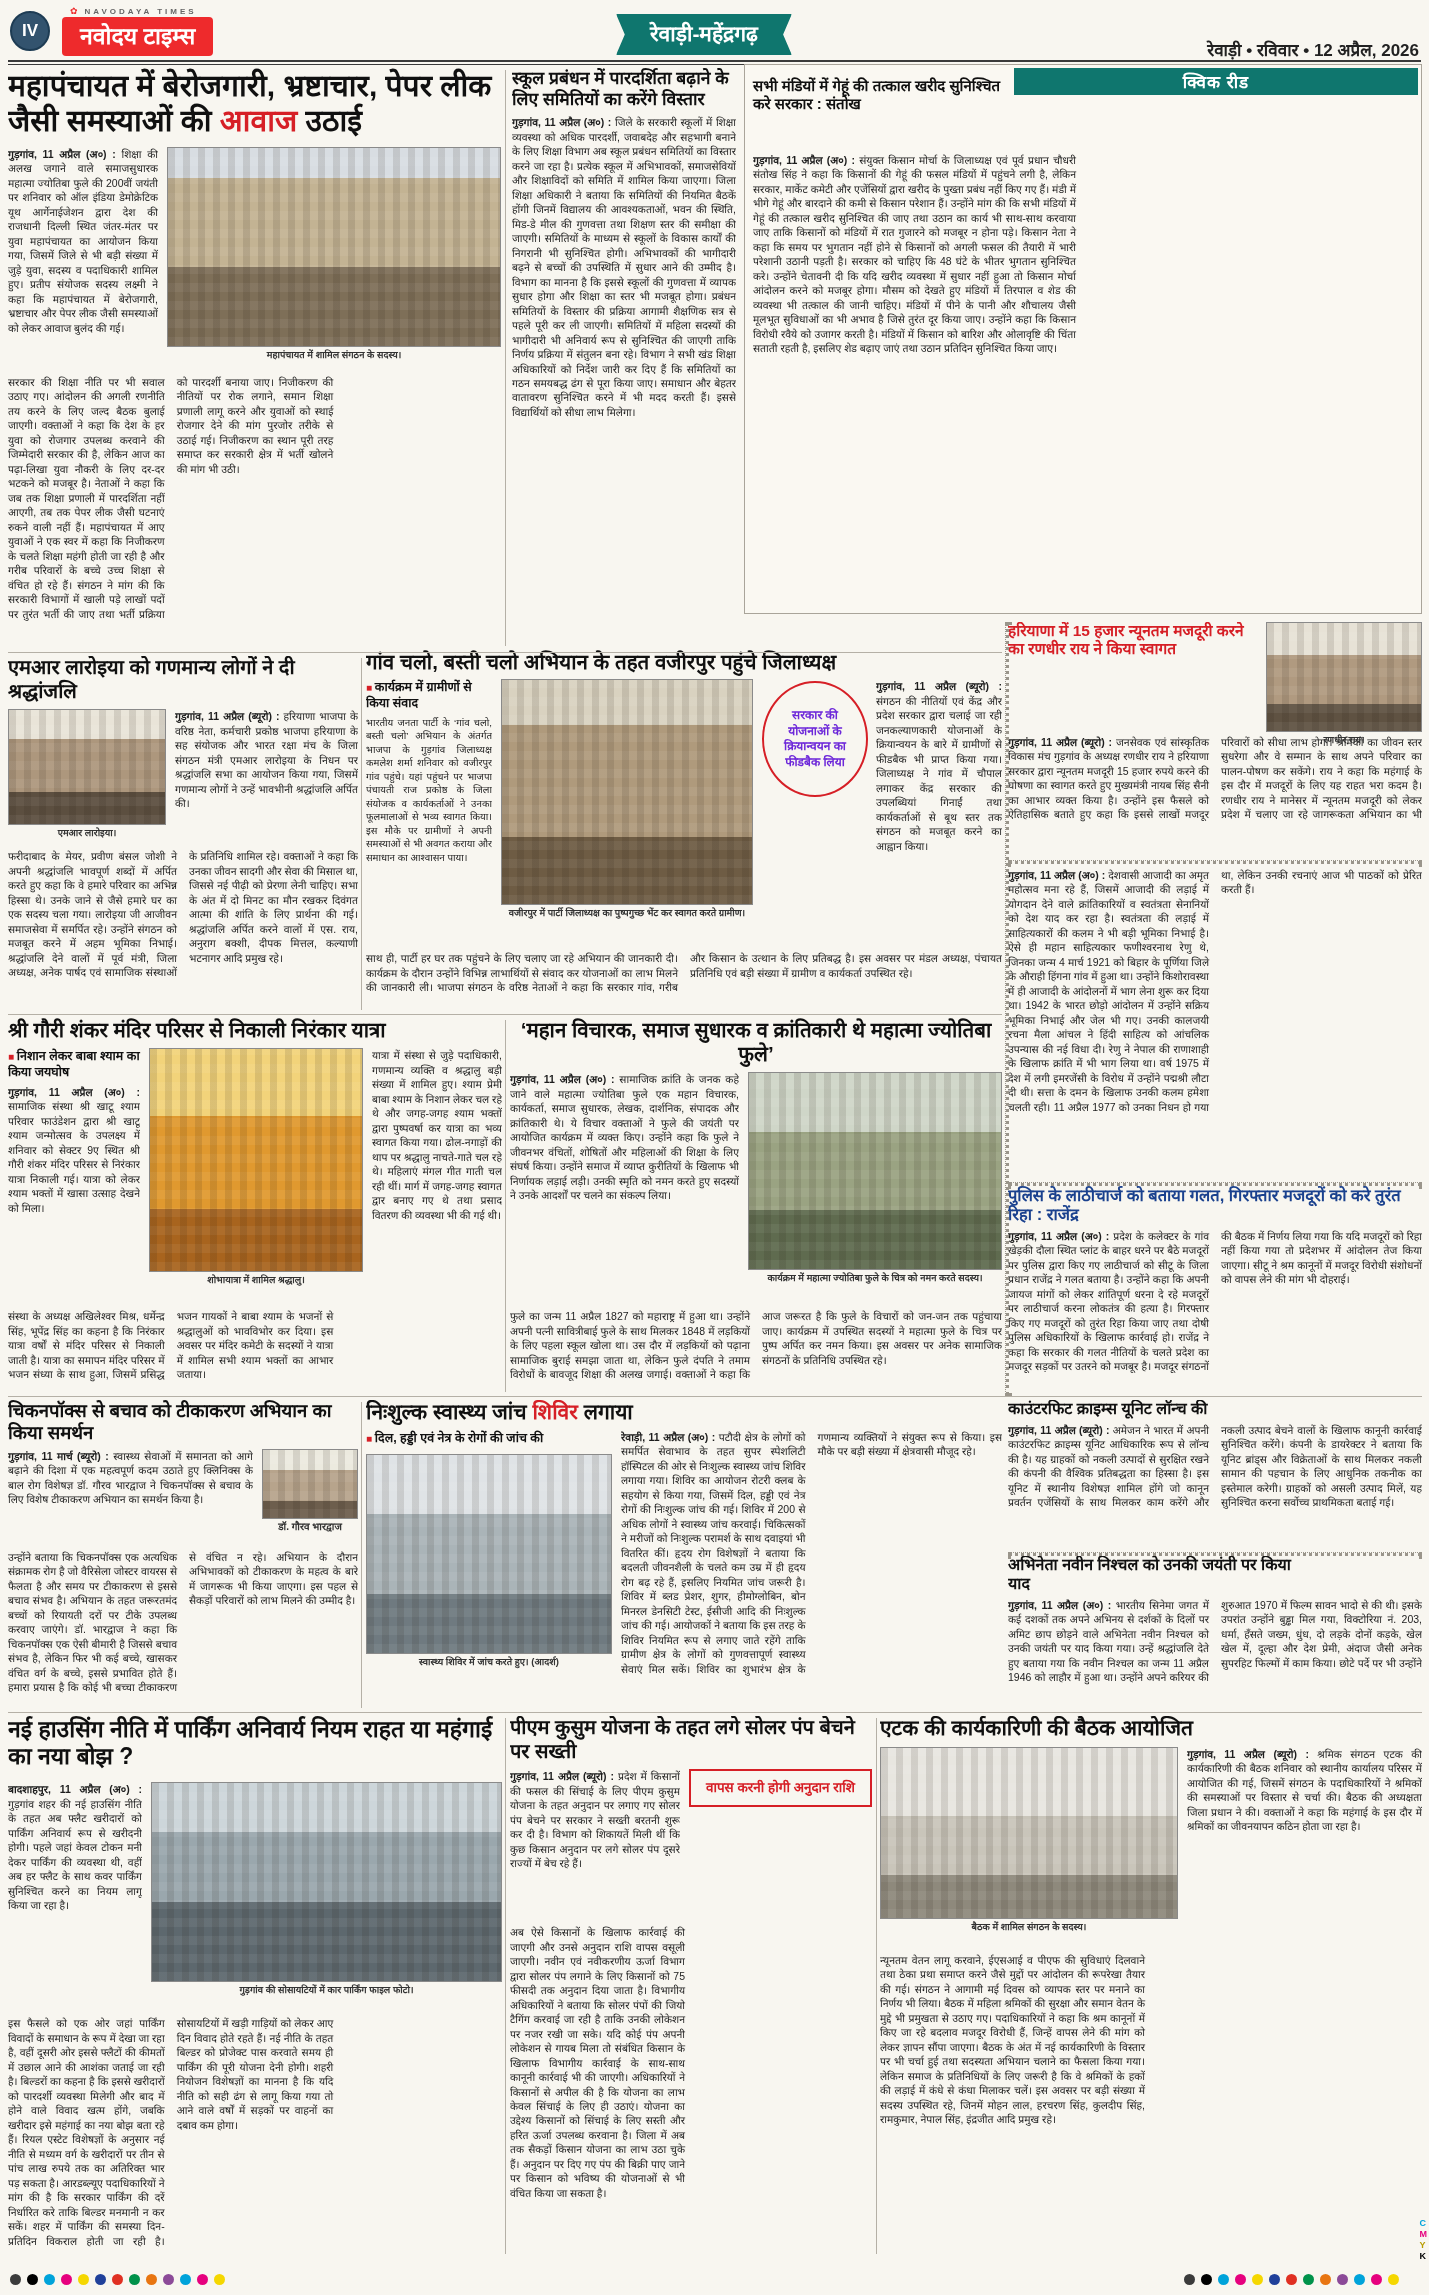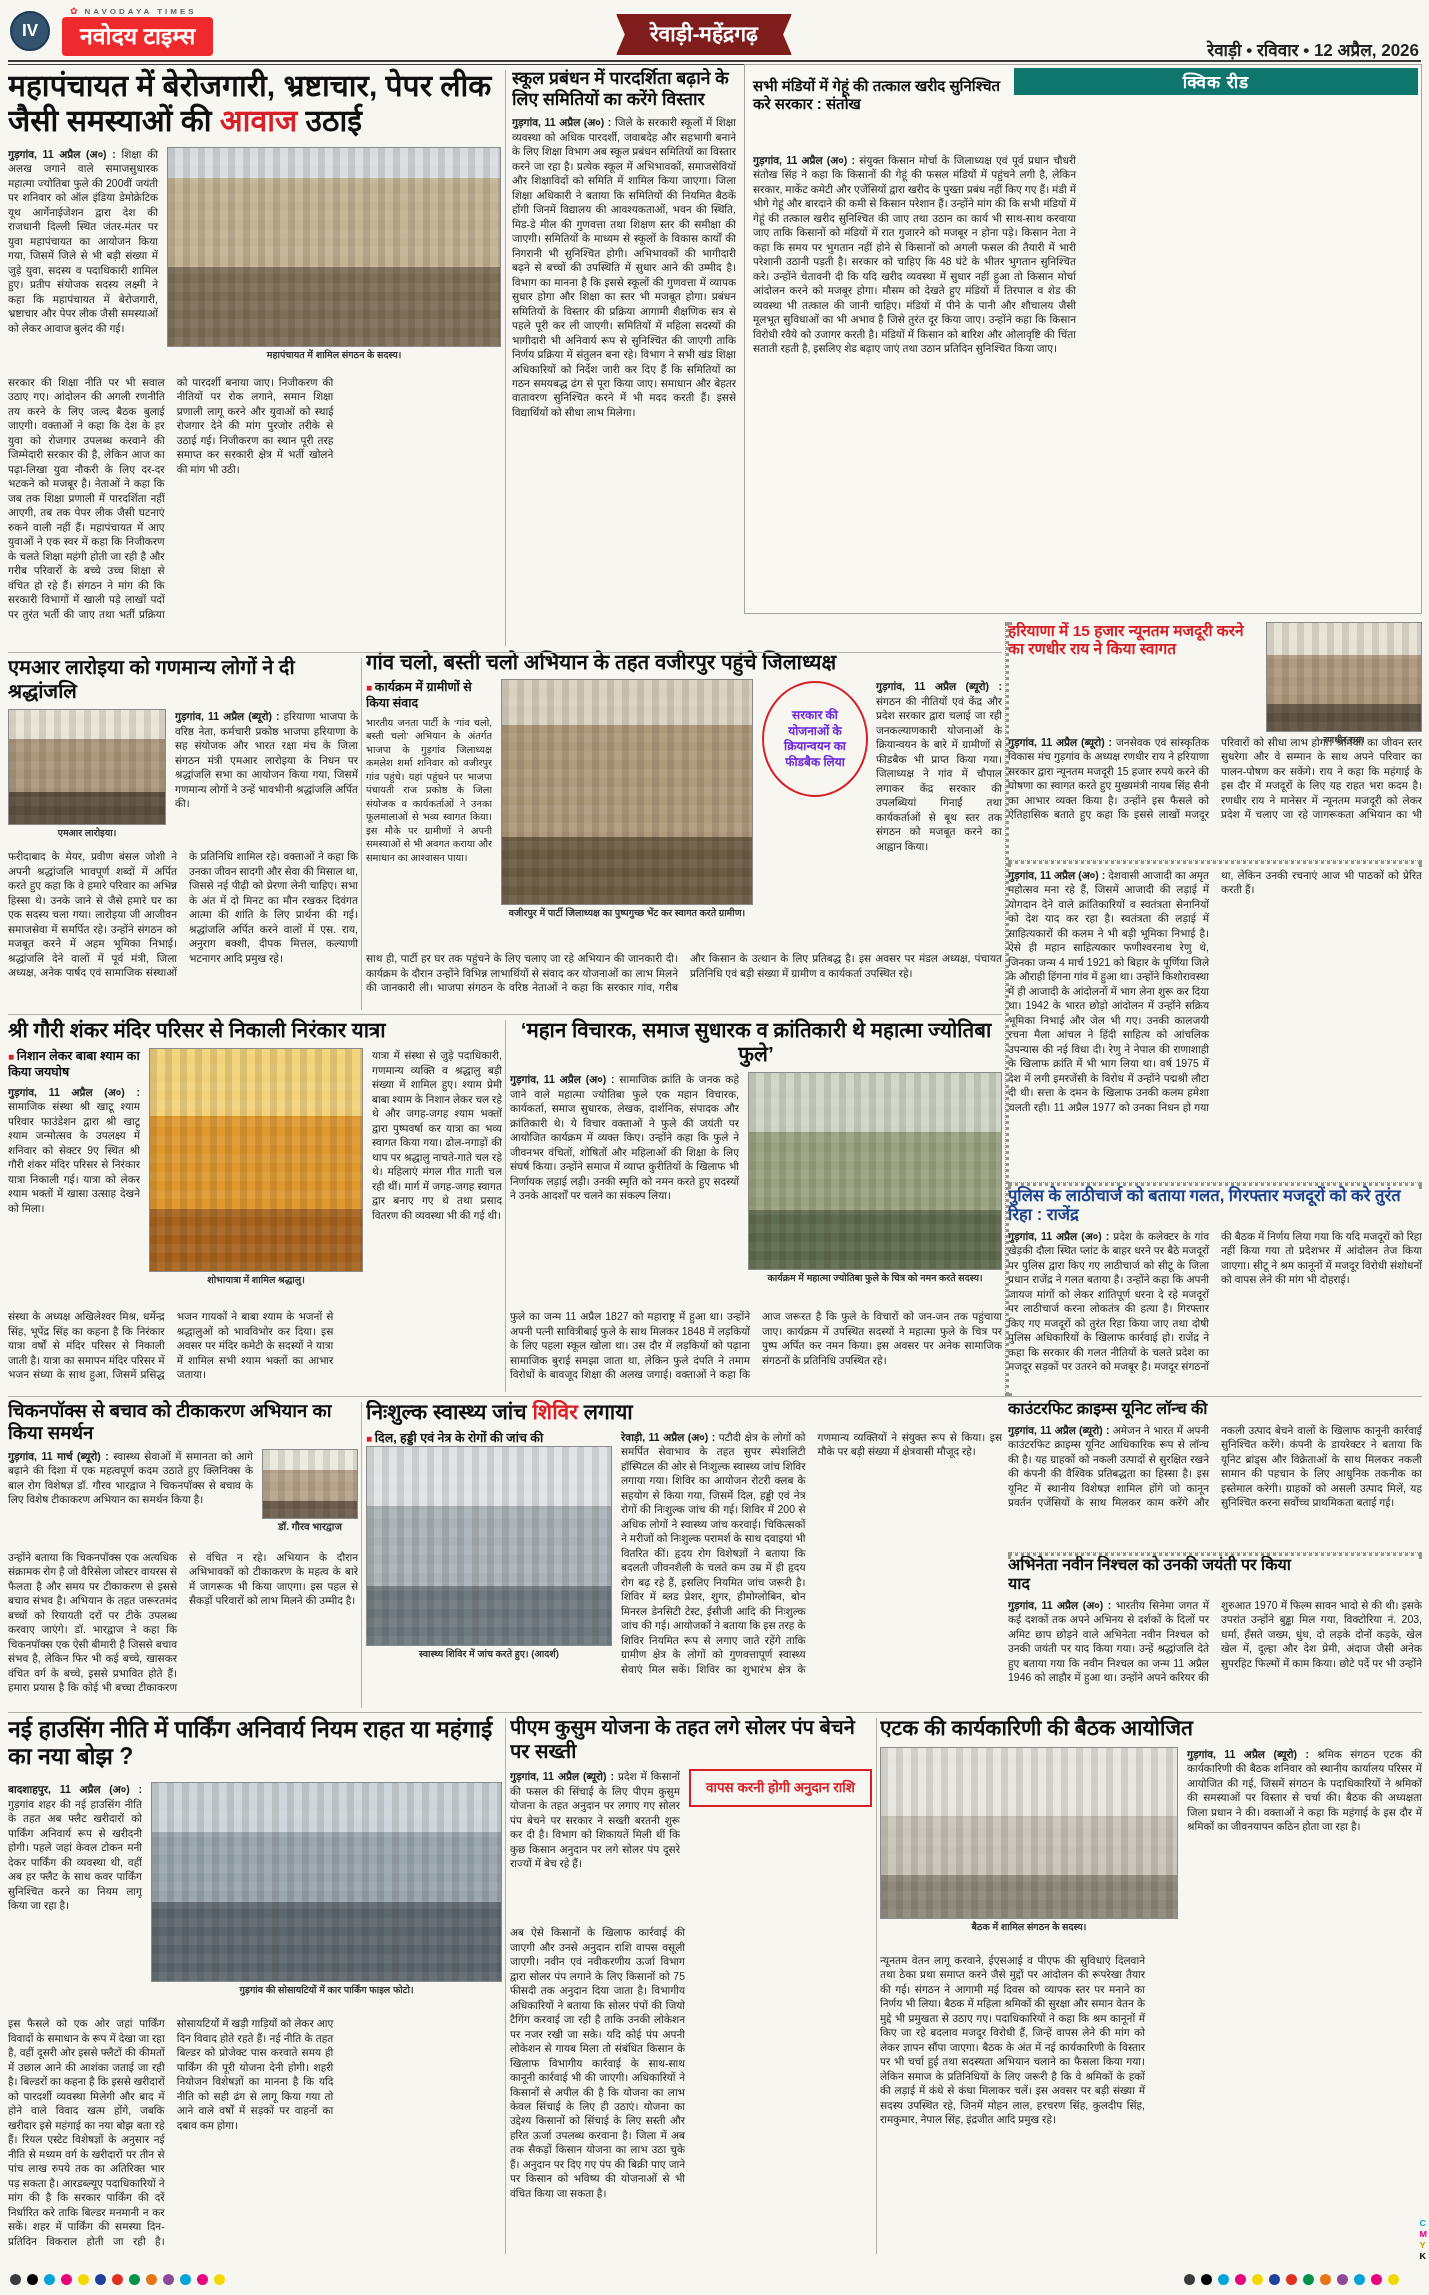--- a/index.html
+++ b/index.html
@@ -5,21 +5,21 @@
   *{margin:0;padding:0;box-sizing:border-box}
   html,body{width:1429px}
   body{height:2295px;position:relative;background:#f8f6f0;font-family:"Liberation Sans","DejaVu Sans",sans-serif;color:#1c1c1c;overflow:hidden}
   
   .masthead{position:absolute;left:10px;top:6px;right:10px;height:52px}
   .pagenum{position:absolute;left:0;top:5px;width:40px;height:40px;border-radius:50%;background:#33536e;color:#fff;font-weight:bold;font-size:17px;display:flex;align-items:center;justify-content:center;border:2px solid #1e3c54}
   .brand{position:absolute;left:52px;top:0}
   .brand-en{font-size:8px;letter-spacing:3px;color:#666;font-weight:bold;margin-left:8px;display:flex;align-items:center;gap:4px}
   .brand-flower{color:#ee2a2c;font-size:9px}
   .brand-hi{margin-top:1px;background:#ee2a2c;color:#fff;font-weight:bold;font-size:23px;padding:2px 18px 5px;border-radius:4px;display:inline-block}
-  .ribbon{position:absolute;left:50%;top:8px;transform:translateX(-56%);background:#7f1d1d;color:#fff;font-weight:bold;font-size:21px;padding:5px 34px 8px;clip-path:polygon(0 0,100% 0,95% 50%,100% 100%,0 100%,5% 50%)}
+  .ribbon{position:absolute;left:50%;top:8px;transform:translateX(-56%);background:#0f766e;color:#fff;font-weight:bold;font-size:21px;padding:5px 34px 8px;clip-path:polygon(0 0,100% 0,95% 50%,100% 100%,0 100%,5% 50%)}
   .issue{position:absolute;right:0;top:32px;font-size:17px;font-weight:bold;color:#222}
   .toprule{position:absolute;left:8px;right:8px;top:60px;height:5px;border-top:2px solid #3a3a3a;border-bottom:1px solid #3a3a3a}
   
   .article{position:absolute;overflow:hidden}
   .hl{font-weight:bold;color:#101010;line-height:1.18}
   .red{color:#d61f26}
   .blue{color:#1a418e}
   .body{font-size:10.5px;line-height:1.38;text-align:justify;color:#1d1d1d;overflow:hidden}
   .dl{font-weight:bold}
   .cols2{column-count:2;column-gap:12px;column-fill:auto}
@@ -172,21 +172,21 @@
     </figure>
   </div>
   <p class="body cols2" style="margin-top:5px;height:152px">उन्होंने बताया कि चिकनपॉक्स एक अत्यधिक संक्रामक रोग है जो वैरिसेला जोस्टर वायरस से फैलता है और समय पर टीकाकरण से इससे बचाव संभव है। अभियान के तहत जरूरतमंद बच्चों को रियायती दरों पर टीके उपलब्ध करवाए जाएंगे। डॉ. भारद्वाज ने कहा कि चिकनपॉक्स एक ऐसी बीमारी है जिससे बचाव संभव है, लेकिन फिर भी कई बच्चे, खासकर वंचित वर्ग के बच्चे, इससे प्रभावित होते हैं। हमारा प्रयास है कि कोई भी बच्चा टीकाकरण से वंचित न रहे। अभियान के दौरान अभिभावकों को टीकाकरण के महत्व के बारे में जागरूक भी किया जाएगा। इस पहल से सैकड़ों परिवारों को लाभ मिलने की उम्मीद है।</p>
 </section>
 
 <section class="article" style="left:366px;top:1400px;width:636px;height:310px">
   <h2 class="hl" style="font-size:21px"><span>निःशुल्क स्वास्थ्य जांच </span><span class="red">शिविर</span><span> लगाया</span></h2>
   <div class="row" style="margin-top:5px;height:272px">
     <div style="width:246px">
       <div class="subhead">दिल, हड्डी एवं नेत्र के रोगों की जांच की</div>
-      <figure class="figure" style="margin-top:0">
+      <figure class="figure" style="margin-top:8px">
         <div class="photo" style="height:200px;background:linear-gradient(180deg,#dfe3e6 0 30%,#aab4b8 30% 70%,#6f7a80 70%)"></div>
         <figcaption class="caption">स्वास्थ्य शिविर में जांच करते हुए। (आदर्श)</figcaption>
       </figure>
     </div>
     <p class="body cols2" style="flex:1;height:272px"><b class="dl">रेवाड़ी, 11 अप्रैल (अ०) :</b> <span>पटौदी क्षेत्र के लोगों को समर्पित सेवाभाव के तहत सुपर स्पेशलिटी हॉस्पिटल की ओर से निःशुल्क स्वास्थ्य जांच शिविर लगाया गया। शिविर का आयोजन रोटरी क्लब के सहयोग से किया गया, जिसमें दिल, हड्डी एवं नेत्र रोगों की निःशुल्क जांच की गई। शिविर में 200 से अधिक लोगों ने स्वास्थ्य जांच करवाई। चिकित्सकों ने मरीजों को निःशुल्क परामर्श के साथ दवाइयां भी वितरित कीं। हृदय रोग विशेषज्ञों ने बताया कि बदलती जीवनशैली के चलते कम उम्र में ही हृदय रोग बढ़ रहे हैं, इसलिए नियमित जांच जरूरी है। शिविर में ब्लड प्रेशर, शुगर, हीमोग्लोबिन, बोन मिनरल डेनसिटी टेस्ट, ईसीजी आदि की निःशुल्क जांच की गई। आयोजकों ने बताया कि इस तरह के शिविर नियमित रूप से लगाए जाते रहेंगे ताकि ग्रामीण क्षेत्र के लोगों को गुणवत्तापूर्ण स्वास्थ्य सेवाएं मिल सकें। शिविर का शुभारंभ क्षेत्र के गणमान्य व्यक्तियों ने संयुक्त रूप से किया। इस मौके पर बड़ी संख्या में क्षेत्रवासी मौजूद रहे।</span></p>
   </div>
 </section>
 
 <section class="article" style="left:1008px;top:1400px;width:414px;height:148px">
   <h2 class="hl" style="font-size:16px;width:270px">काउंटरफिट क्राइम्स यूनिट लॉन्च की</h2>

